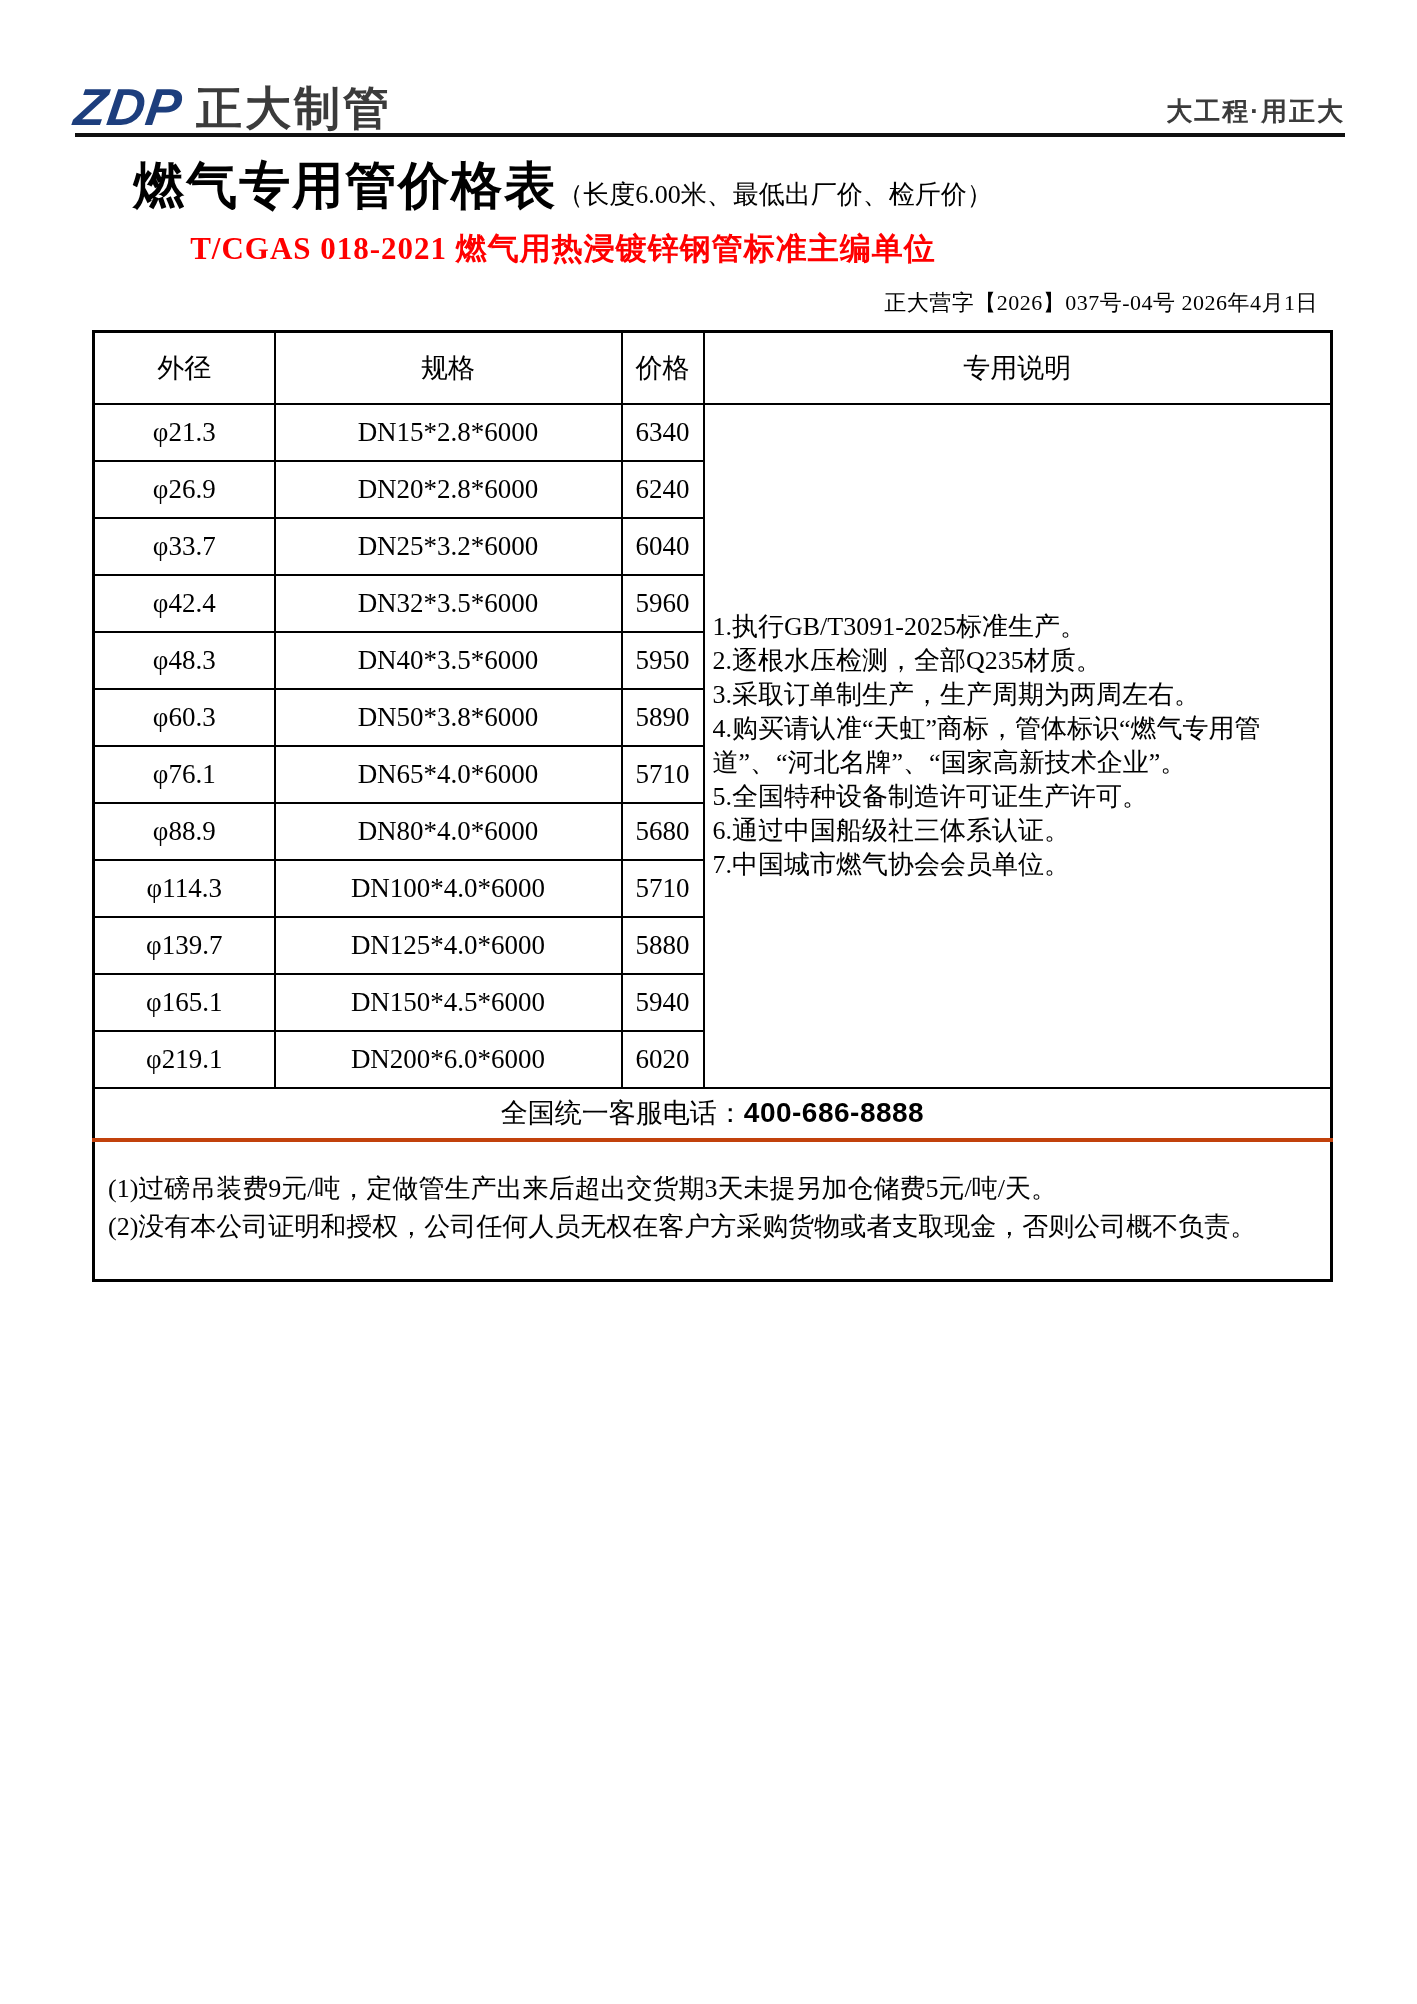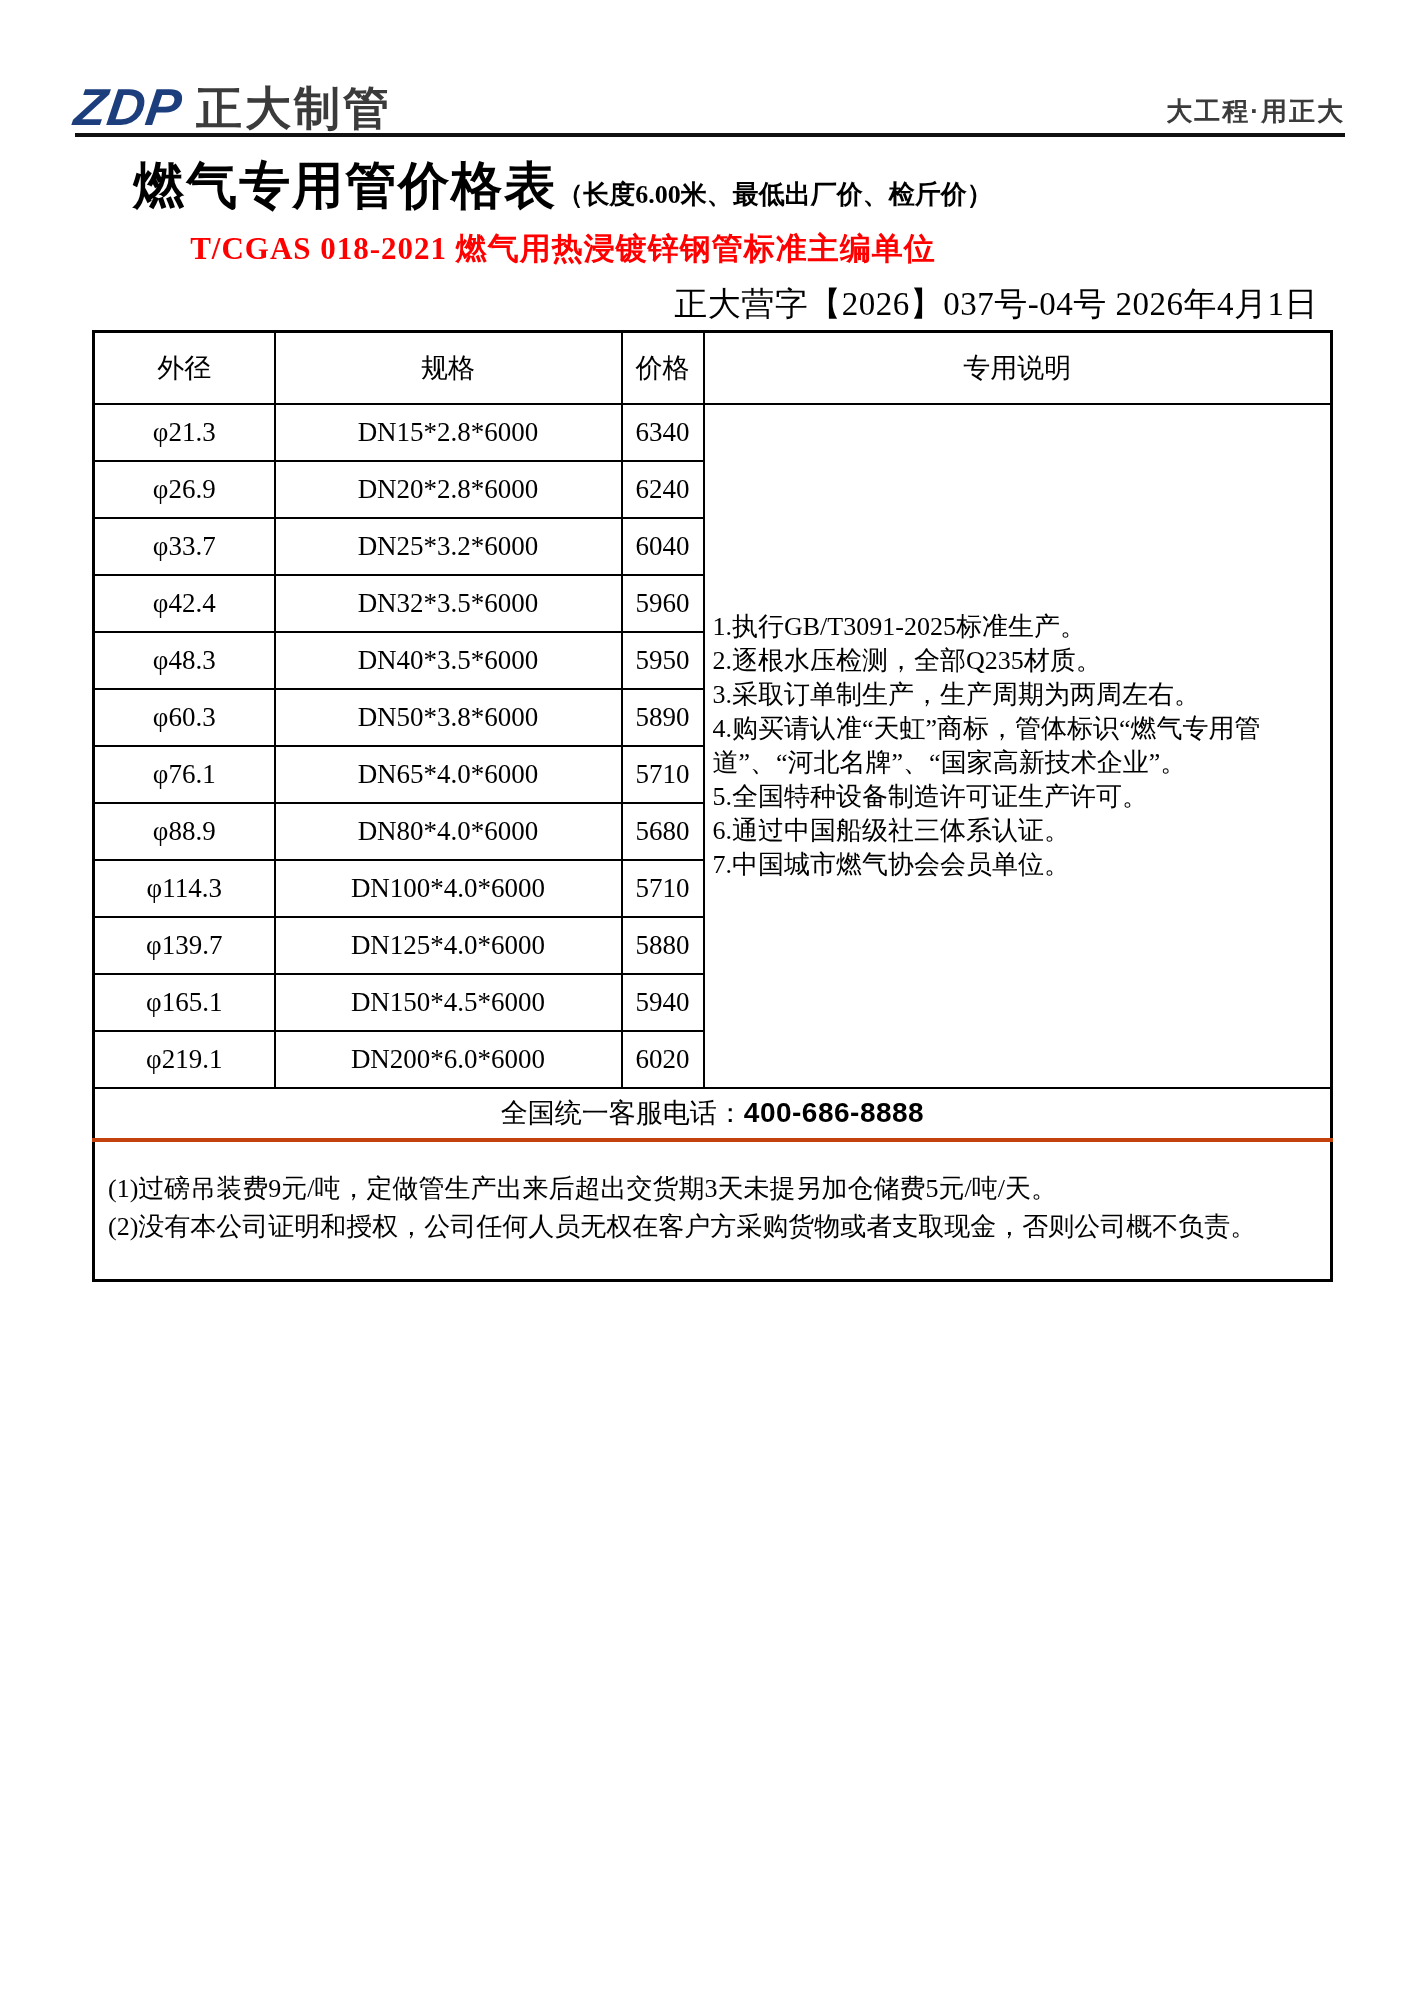--- a/index.html
+++ b/index.html
@@ -39,29 +39,29 @@
     position: absolute; left: 75px; width: 1270px; top: 133px; height: 4px;
     background: #101010;
   }
 
   
   .title-wrap {
     position: absolute; left: 75px; width: 976px; top: 152px;
     text-align: center; white-space: nowrap;
   }
   .title-main { font-size: 51px; font-weight: bold; letter-spacing: 2px; }
-  .title-sub  { font-size: 26px; font-weight: bold; }
+  .title-sub  { font-size: 26px; font-weight: normal; }
   .red-line {
     position: absolute; left: 75px; width: 976px; top: 228px;
     text-align: center; color: #ff0000; font-weight: bold;
     font-size: 31px; letter-spacing: 1px; white-space: nowrap;
   }
   .doc-number {
-    position: absolute; right: 99px; top: 282px;
-    font-size: 33px; letter-spacing: 0.5px;
+    position: absolute; right: 99px; top: 288px;
+    font-size: 22px; letter-spacing: 0.5px;
   }
 
   
   table.price {
     position: absolute; left: 92px; top: 330px; width: 1238px;
     border-collapse: collapse; table-layout: fixed;
     font-size: 27px;
   }
   table.price, table.price td, table.price th { border: 2px solid #000; }
   table.price { border-width: 3px; }

